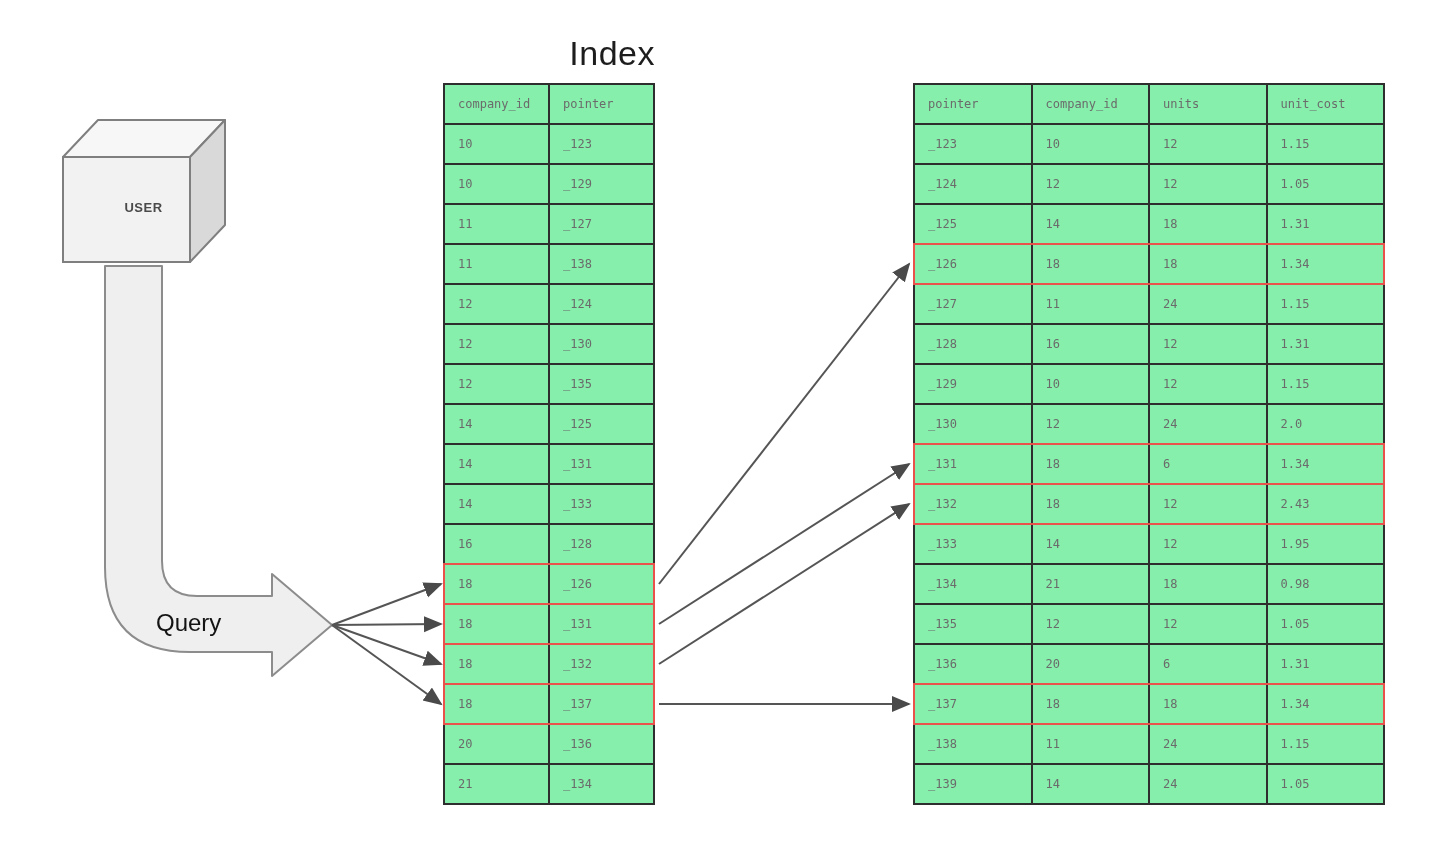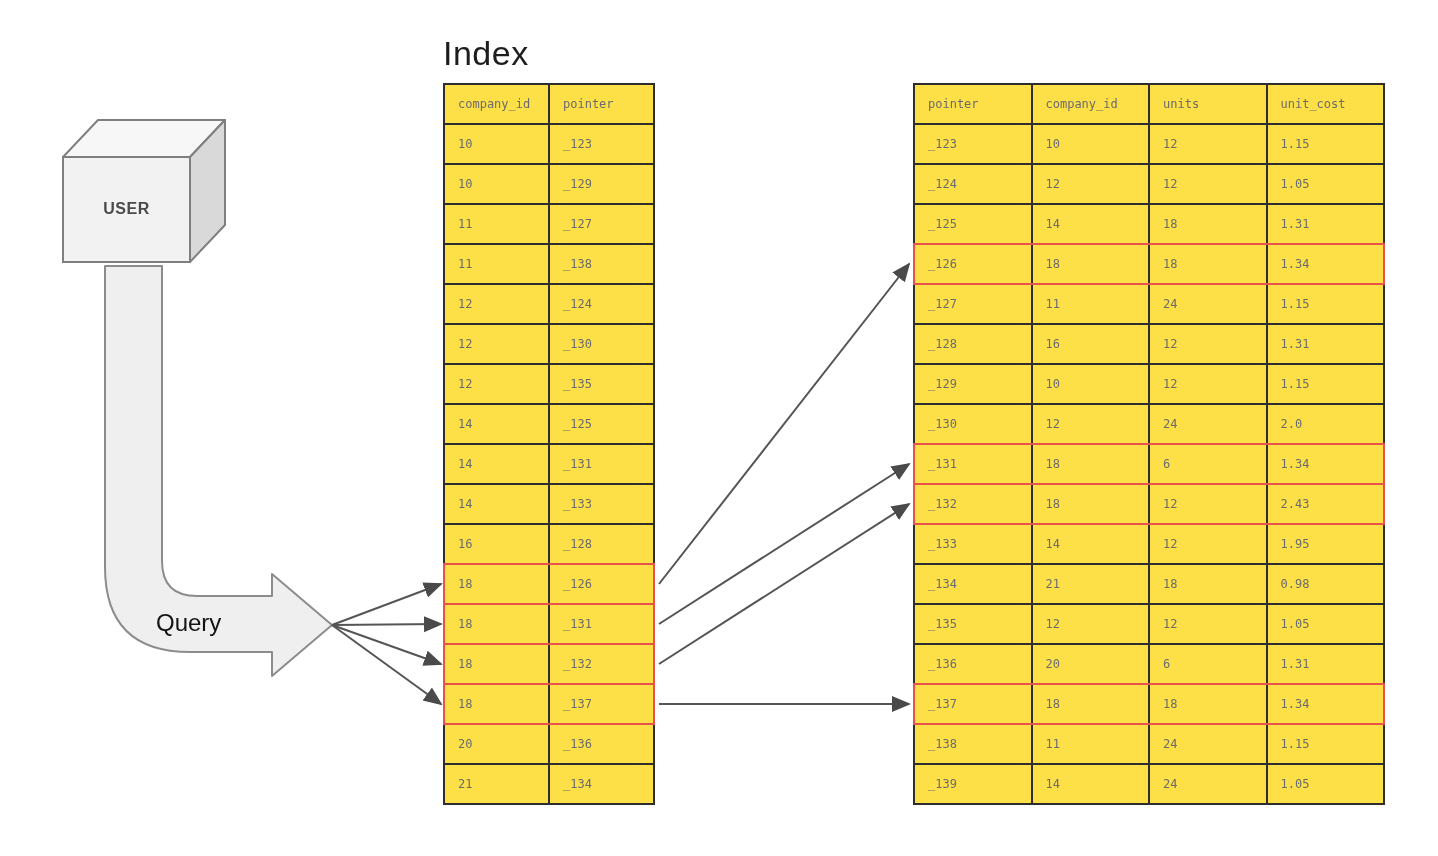--- a/index.html
+++ b/index.html
@@ -8,43 +8,43 @@
     --cube-front:#f2f2f2; --cube-top:#f7f7f7; --cube-side:#d9d9d9; --cube-stroke:#7f7f7f;
     --user-text:#4a4a4a;
   }
   html,body{margin:0;padding:0;}
   #canvas{
     position:relative; width:1438px; height:856px; background:#ffffff; overflow:hidden;
     font-family:"Liberation Sans",sans-serif;
   }
   #arrow-layer{position:absolute; left:0; top:0; width:1438px; height:856px;}
   .dtitle{
-    position:absolute; top:34px; text-align:left;
+    position:absolute; top:34px; text-align:right;
     font-size:34px; color:var(--title-text); font-weight:500; letter-spacing:0.5px;
   }
   #index-title{left:443px; width:212px;}
   #table-title{left:913px; width:472px;}
   .dtable{position:absolute; top:83px;}
   #index-table{left:443px; width:212px;}
   #data-table{left:913px; width:472px;}
   .drow{
     display:flex; height:42px; margin-top:-2px; box-sizing:border-box;
-    border:2px solid var(--line-dark); background:#fde047;
+    border:2px solid var(--line-dark); background:#86efac;
   }
   .drow:first-child{margin-top:0;}
   .drow.hl{border-color:var(--hl); position:relative; z-index:2;}
   .dcell{
     flex:1 1 0; box-sizing:border-box; padding-left:13px; overflow:hidden;
     font-family:"DejaVu Sans Mono",monospace; font-size:12px; line-height:38px;
     color:var(--cell-text); border-right:2px solid var(--line-dark); white-space:nowrap;
   }
   .dcell:last-child{border-right:none;}
   #user-label{
     position:absolute; left:63px; top:200px; width:127px; text-align:center;
-    font-size:16px; font-weight:bold; letter-spacing:0.5px; color:var(--user-text);
+    font-size:13px; font-weight:bold; letter-spacing:0.5px; color:var(--user-text);padding-left:17px;
   }
   #query-label{
     position:absolute; left:156px; top:609px; width:144px; 
     font-size:24px; color:#141414;
   }
 </style>
 </head>
 <body>
 
 <div id="canvas">

